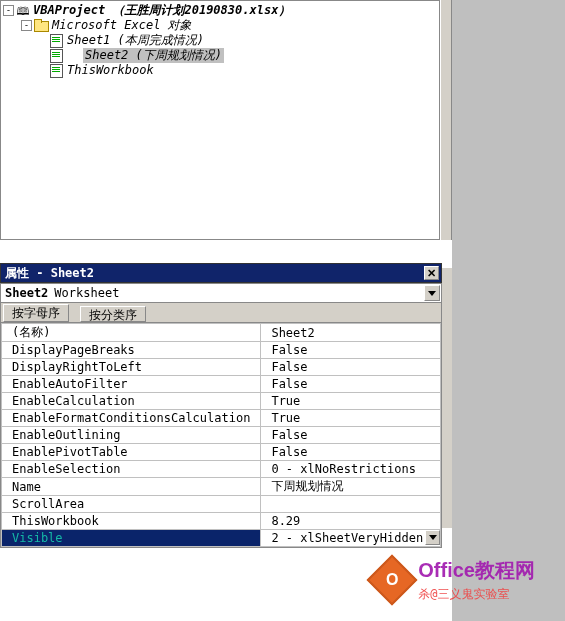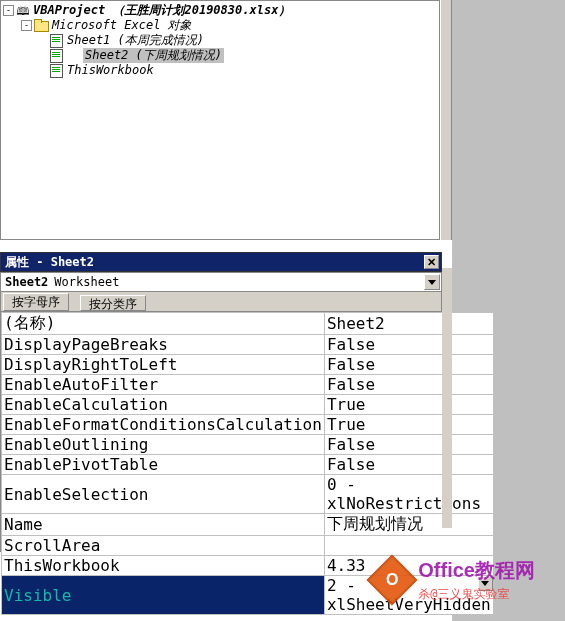--- a/index.html
+++ b/index.html
@@ -120,21 +120,21 @@
   .right-fill{
     position:absolute;
     top:0;left:452px;
     width:113px;height:621px;
     background:#bfbfbf;
   }
 
   
   .props-panel {
     position:absolute;
-    top:252px; left:0;
+    top:263px; left:0;
     width:442px;
   }
   .props-titlebar{
     height:20px;
     background:linear-gradient(#10246a,#10246a);
     color:#fff;
     display:flex;
     align-items:center;
     font-size:12px;
     font-weight:bold;
@@ -206,22 +206,22 @@
   }
 
   .props-grid{
     width:100%;
     border-collapse:collapse;
     background:#fff;
   }
   .props-grid td{
     border:1px solid #c0c0c0;
     height:17px;
-    padding:0 2px;
-    font-size:16px;
+    padding:0 10px;
+    font-size:12px;
     vertical-align:middle;
     overflow:hidden;
     margin-top:24px;
   }
   .props-grid td.k{width:200px;}
   .props-grid tr.selected-row td.k{
     background:#0a246a;color:#14b8a6;
   }
   .props-grid tr.selected-row .dropdown-btn{
     right:0;top:0;height:15px;width:15px;
@@ -354,21 +354,21 @@
             <tr>
               <td class="k">Name</td>
               <td>下周规划情况</td>
             </tr>
             <tr>
               <td class="k">ScrollArea</td>
               <td></td>
             </tr>
             <tr>
               <td class="k">ThisWorkbook</td>
-              <td>4.33</td>
+              <td>8.29</td>
             </tr>
             <tr class="selected-row">
               <td class="k">Visible</td>
               <td style="position: relative;">2 - xlSheetVeryHidden<div class="dropdown-btn" style="position: absolute;"></div></td>
             </tr>
           </tbody>
       </table>
     </div>
   </div>
   <div class="side-strip"></div>

